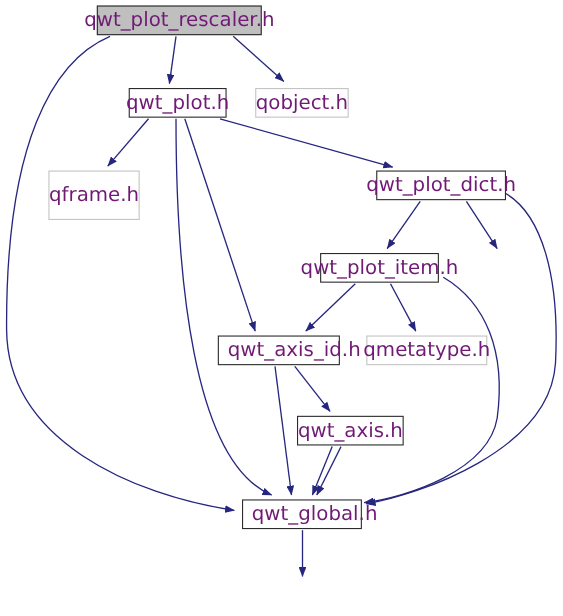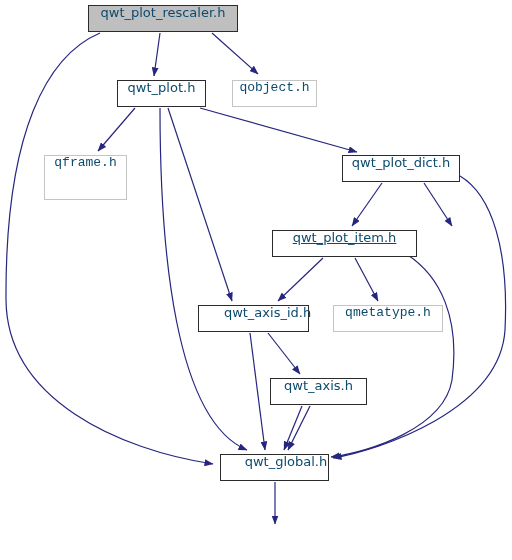--- a/index.html
+++ b/index.html
@@ -19,33 +19,32 @@
     position: absolute;
     left: 0;
     top: 0;
     width: 512px;
     height: 560px;
   }
   .node {
     position: absolute;
     box-sizing: border-box;
     display: flex;
-    align-items: flex-start;
+    align-items: center;
     justify-content: center;
-    font-size: 13px;
+    font-size: 18px;
     line-height: 1;
-    color: #0c4a6e;
+    color: #701a75;
     white-space: nowrap;
     background: #ffffff;
     z-index: 5;
   }
   .node.ext {
     border: 1px solid #c4c4c4;
     background: #ffffff;
-    font-family: Liberation Mono, monospace;
   }
   .node.int {
     border: 1.6px solid #2b2b2b;
     background: #ffffff;
   }
   .node.root {
     border: 1.6px solid #2b2b2b;
     background: #bfbfbf;
   }
   .node .label {
@@ -89,21 +88,21 @@
     </div>
     <div class="node ext" style="left: 232px; top: 80px; width: 85px; height: 27px;">
       <span class="label">qobject.h</span>
     </div>
     <div class="node ext" style="left: 44px; top: 155px; width: 83px; height: 45px;">
       <span class="label">qframe.h</span>
     </div>
     <div class="node int" style="left: 342px; top: 155px; width: 118px; height: 27px;">
       <span class="label">qwt_plot_dict.h</span>
     </div>
-    <div class="node int" style="left: 272px; top: 230px; width: 145px; height: 27px; text-decoration: underline;">
+    <div class="node int" style="left: 291px; top: 230px; width: 108px; height: 27px;">
       <span class="label">qwt_plot_item.h</span>
     </div>
     <div class="node int" style="left: 198px; top: 305px; width: 111px; height: 27px; padding-left: 28px;">
       <span class="label">qwt_axis_id.h</span>
     </div>
     <div class="node int" style="left: 270px; top: 378px; width: 97px; height: 27px;">
       <span class="label">qwt_axis.h</span>
     </div>
     <div class="node ext" style="left: 333px; top: 305px; width: 110px; height: 27px;">
       <span class="label">qmetatype.h</span>

